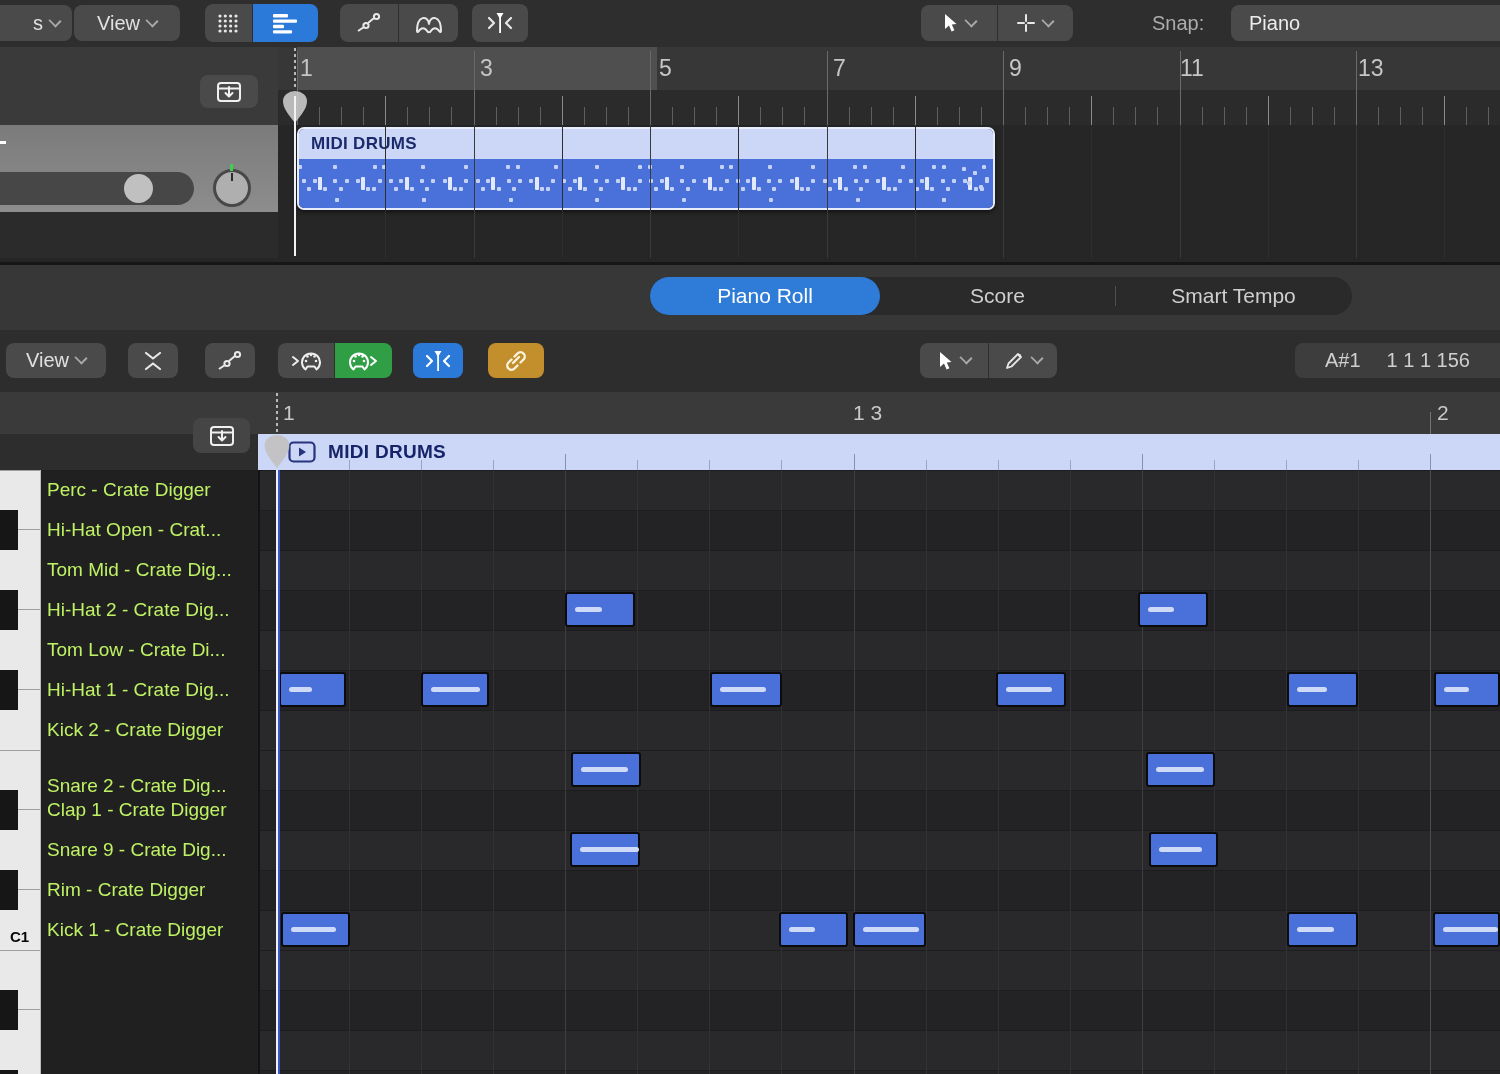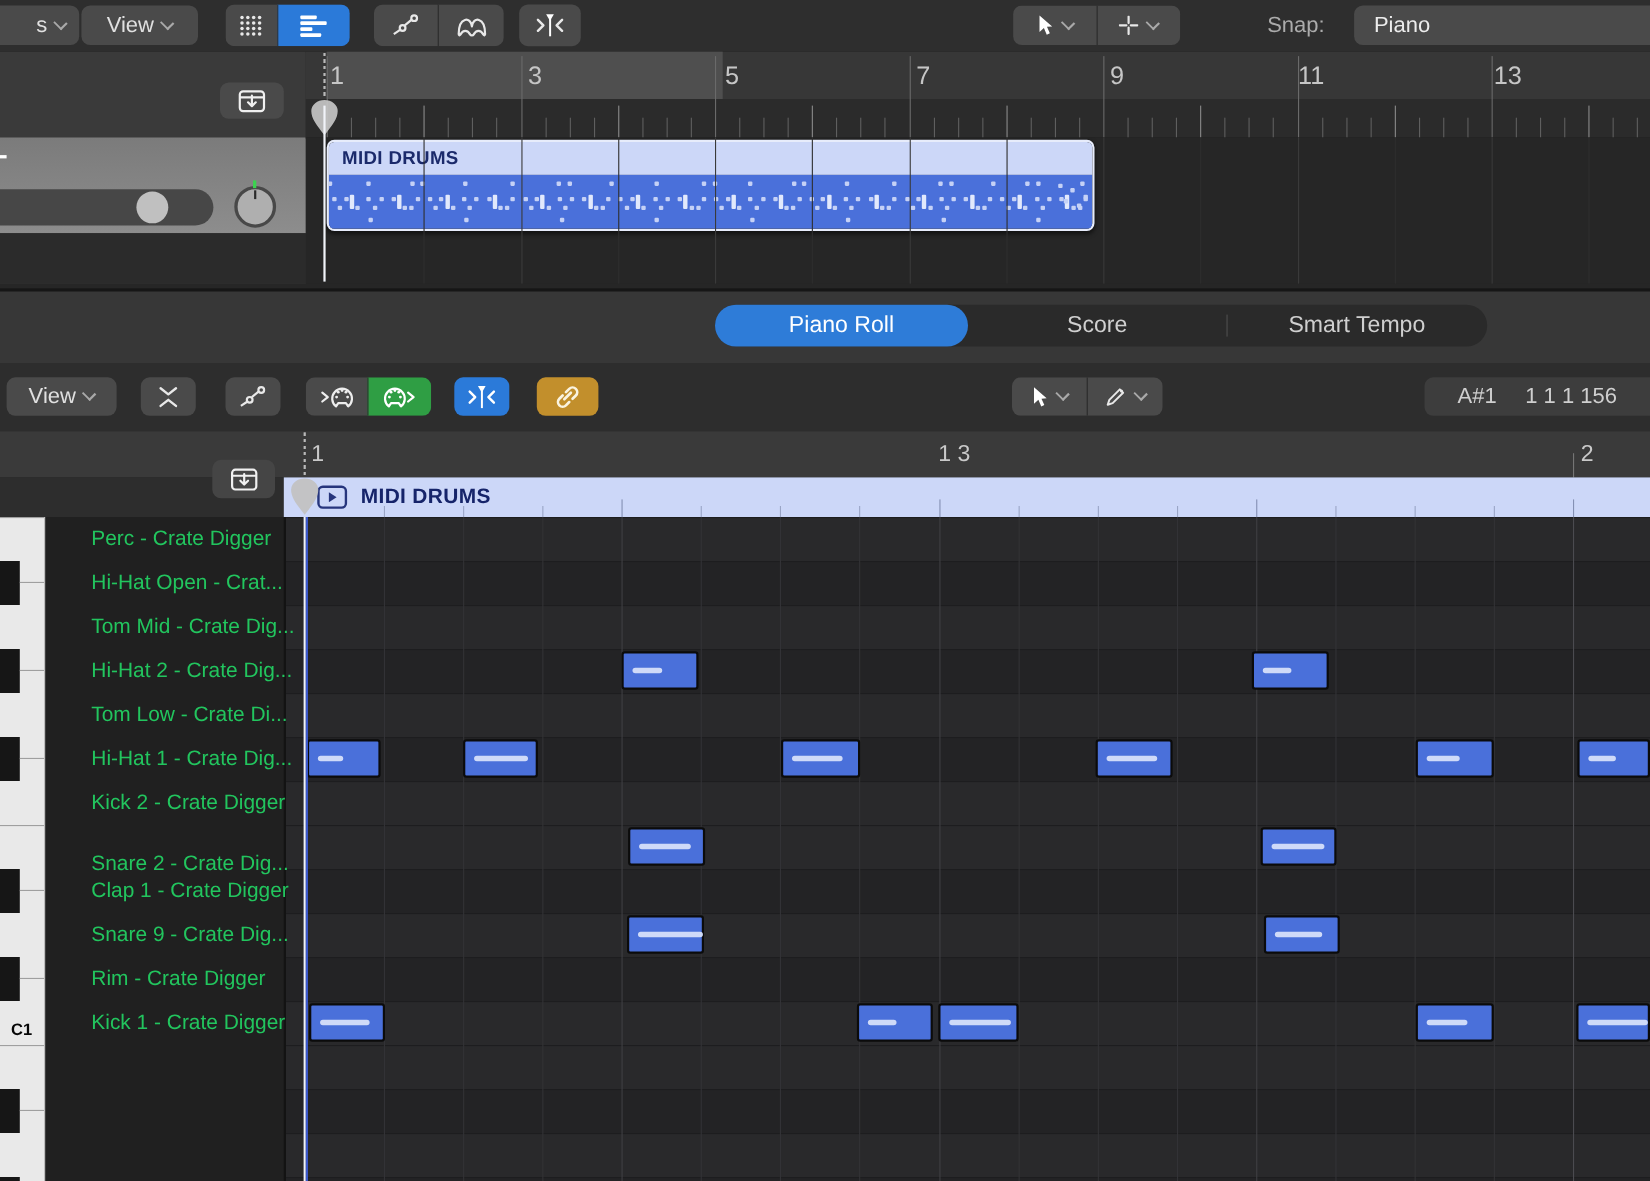--- a/index.html
+++ b/index.html
@@ -56,21 +56,21 @@
   .strip-title{position:absolute;left:70px;top:7px;color:#16246a;font-size:19px;font-weight:700;letter-spacing:.3px;}
   .stick{position:absolute;width:1px;background:#97a2c4;}
   
   .editor{left:0;top:470px;width:1500px;height:604px;background:#232325;}
   .keyboard{position:absolute;left:0;top:0;width:40px;height:604px;background:#e9e9e9;border-right:1px solid #bdbdbd;}
   .blackkey{position:absolute;left:0;width:18px;height:40px;background:#161616;}
   .kline{position:absolute;height:1px;background:#9f9f9f;}
   .octave{position:absolute;left:10px;color:#060606;font-size:15px;font-weight:700;}
   .labels{position:absolute;left:40px;top:0;width:218px;height:604px;background:#202020;border-right:2px solid #131313;}
   .rowlabel{position:absolute;left:0;width:218px;height:40px;line-height:40px;padding-left:7px;
-    color:#22c55e;font-size:19px;white-space:nowrap;overflow:hidden;box-sizing:border-box;margin-left:36px;}
+    color:#bef264;font-size:19px;white-space:nowrap;overflow:hidden;box-sizing:border-box;}
   .grid{position:absolute;left:258px;top:0;width:1242px;height:604px;overflow:hidden;}
   .grow{position:absolute;left:0;width:100%;height:40px;border-top:1px solid #1d1d1f;box-sizing:border-box;}
   .vline{position:absolute;top:0;width:1px;height:604px;}
   .note{position:absolute;height:35px;background:#4a70da;border:2px solid #0b0b0b;border-radius:3px;
     box-sizing:border-box;}
   .vel{position:absolute;left:8px;top:50%;margin-top:-2.5px;height:5px;border-radius:3px;background:#cfdaf8;}
   
   .ph-dot{position:absolute;width:2px;background-image:repeating-linear-gradient(#b9b9b9 0 3px,transparent 3px 6px);}
   .ph-line{position:absolute;width:2px;background:#f1f3f9;}
   .ph-blue{position:absolute;width:2px;background:#3a57c8;}

